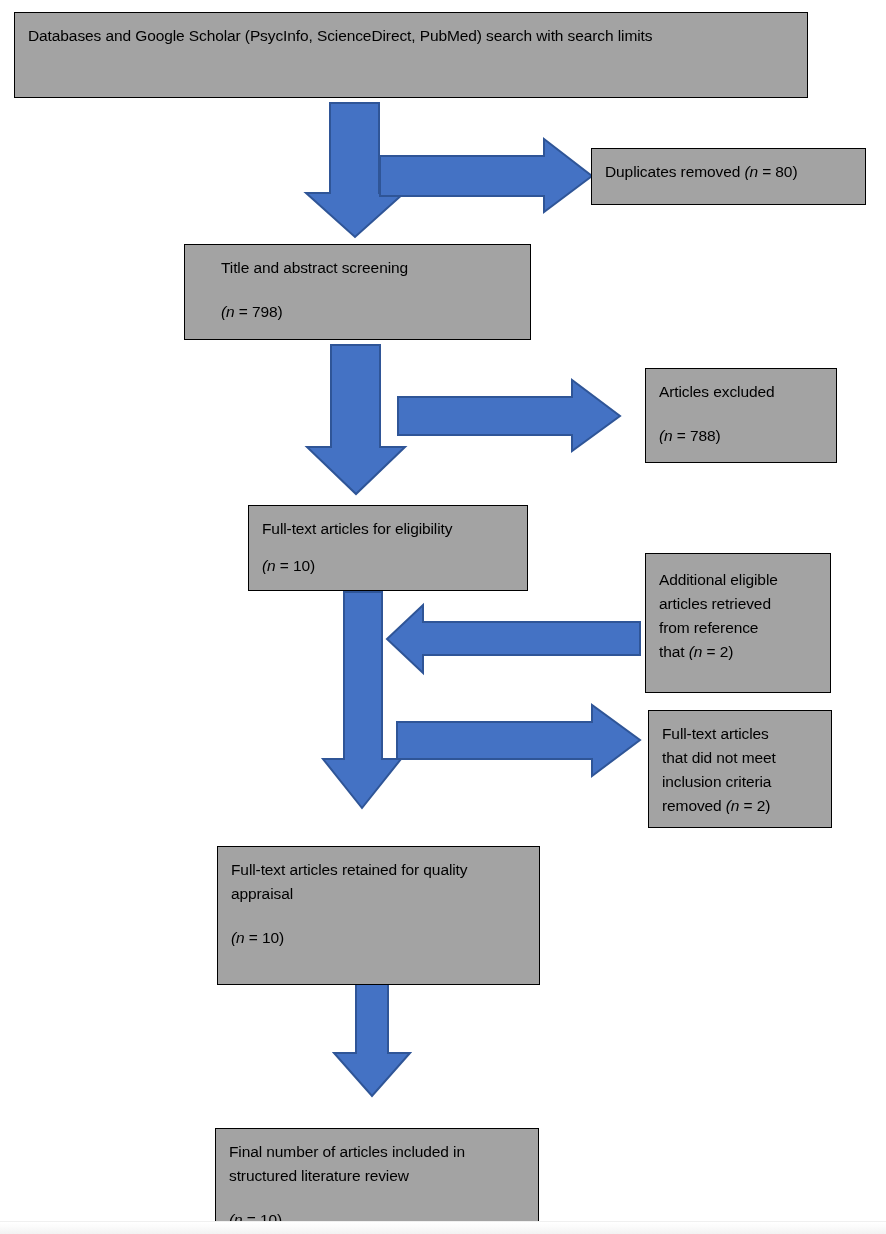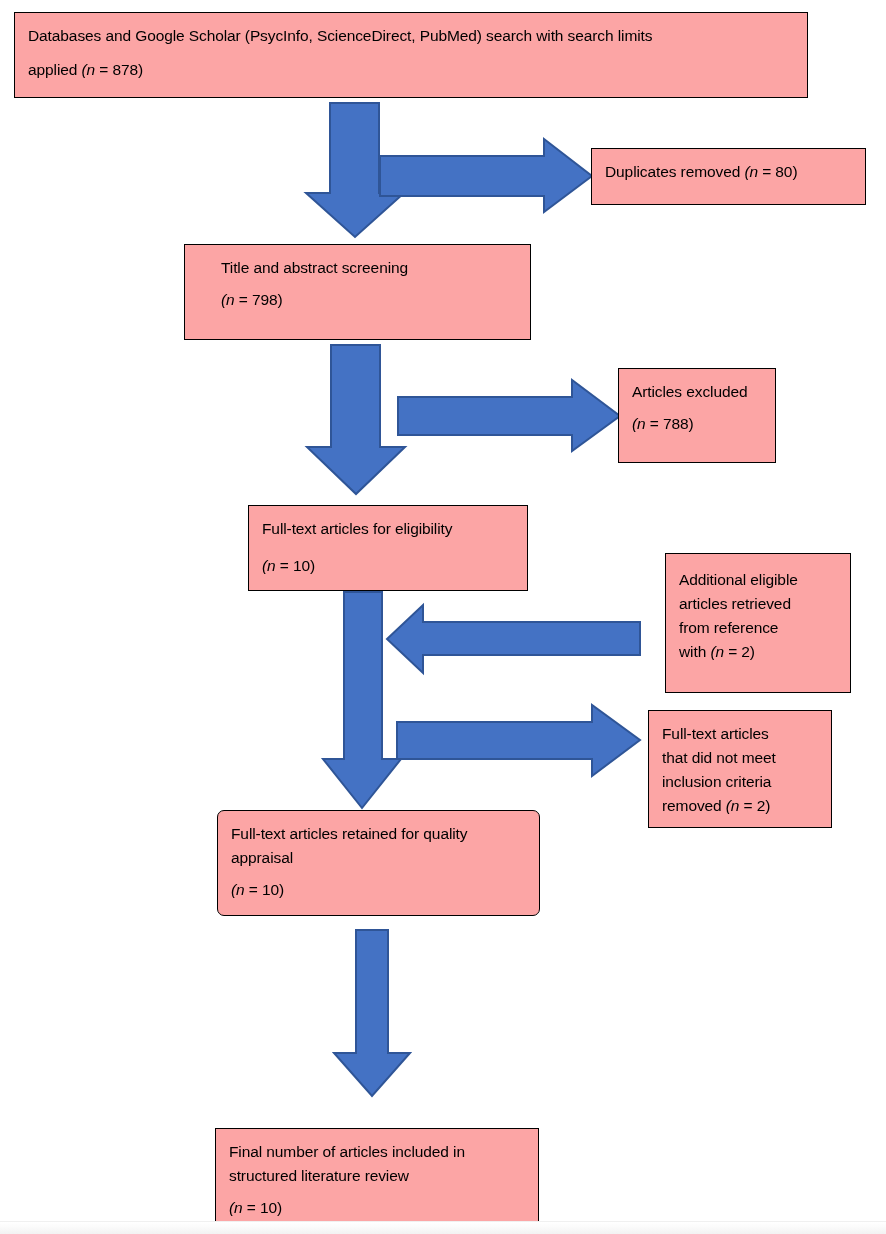--- a/index.html
+++ b/index.html
@@ -15,32 +15,32 @@
     position: relative;
     width: 886px;
     height: 1234px;
     background: #ffffff;
     overflow: hidden;
   }
   .flow-box {
     position: absolute;
     box-sizing: border-box;
     border: 1.6px solid #000000;
-    background: #fca5a5;
+    background: #a3a3a3;
     color: #000000;
     font-size: 15.5px;
     line-height: 1.55;
     padding: 11px 13px 10px 13px;
     letter-spacing: -0.1px;
   }
   .flow-box p {
     margin: 0 0 0 0;
   }
   .flow-box p + p {
-    margin-top: 8px;
+    margin-top: 20px;
   }
   .flow-box p.tight + p.tight {
     margin-top: 0;
   }
   .nlabel {
     font-style: italic;
   }
   .arrow-layer {
     position: absolute;
     left: 0;
@@ -78,71 +78,68 @@
 
     <polygon points="640,622 423,622 423,605 387,639 423,673 423,655 640,655" fill="#4472C4" stroke="#2F5597" stroke-width="2" stroke-linejoin="miter"></polygon>
 
     <polygon points="397,722 592,722 592,705 640,740 592,776 592,759 397,759" fill="#4472C4" stroke="#2F5597" stroke-width="2" stroke-linejoin="miter"></polygon>
 
     <polygon points="356,930 388,930 388,1053 410,1053 372,1096 334,1053 356,1053" fill="#4472C4" stroke="#2F5597" stroke-width="2" stroke-linejoin="miter"></polygon>
   </svg>
 
   <div class="flow-box" style="left:14px; top:12px; width:794px; height:86px;">
     <p class="tight">Databases and Google Scholar (PsycInfo, ScienceDirect, PubMed) search with search limits</p>
-    <p class="tight" style="margin-top:10px;">
-      <span>applied </span><span class="nlabel">(n</span><span> = 878)</span>
-    </p>
   </div>
 
   <div class="flow-box" style="left:591px; top:148px; width:275px; height:57px;">
     <p class="tight">
       <span>Duplicates removed </span><span class="nlabel">(n</span><span> = 80)</span>
     </p>
   </div>
 
   <div class="flow-box" style="left:184px; top:244px; width:347px; height:96px;padding-left:36px;">
     <p class="tight">Title and abstract screening</p>
     <p>
       <span class="nlabel">(n</span><span> = 798)</span>
     </p>
   </div>
 
-  <div class="flow-box" style="left:618px; top:368px; width:158px; height:95px;">
+  <div class="flow-box" style="left:645px; top:368px; width:192px; height:95px;">
     <p class="tight">Articles excluded</p>
     <p>
       <span class="nlabel">(n</span><span> = 788)</span>
     </p>
   </div>
 
   <div class="flow-box" style="left:248px; top:505px; width:280px; height:86px;">
     <p class="tight">Full-text articles for eligibility</p>
     <p style="margin-top:13px;">
       <span class="nlabel">(n</span><span> = 10)</span>
     </p>
   </div>
 
-  <div class="flow-box" style="left:645px; top:553px; width:186px; height:140px; padding-top:14px;margin-left:20px;">
+  <div class="flow-box" style="left:645px; top:553px; width:186px; height:140px; padding-top:14px;">
     <p class="tight">Additional eligible</p>
     <p class="tight">articles retrieved</p>
     <p class="tight">from reference</p>
     <p class="tight">
-      <span>with </span><span class="nlabel">(n</span><span> = 2)</span>
+      <span>that </span><span class="nlabel">(n</span><span> = 2)</span>
     </p>
   </div>
 
   <div class="flow-box" style="left:648px; top:710px; width:184px; height:118px; ">
     <p class="tight">Full-text articles</p>
     <p class="tight">that did not meet</p>
     <p class="tight">inclusion criteria</p>
     <p class="tight">
       <span>removed </span><span class="nlabel">(n</span><span> = 2)</span>
     </p>
   </div>
 
-  <div class="flow-box" style="left:217px; top:810px; width:323px; height:106px;border-radius:7px;">
+  <div class="flow-box" style="left:217px; top:846px; width:323px; height:139px;">
     <p class="tight">Full-text articles retained for quality</p>
     <p class="tight">appraisal</p>
     <p>
       <span class="nlabel">(n</span><span> = 10)</span>
     </p>
   </div>
 
   <div class="flow-box" style="left:215px; top:1128px; width:324px; height:120px;">
     <p class="tight">Final number of articles included in</p>
     <p class="tight">structured literature review</p>

